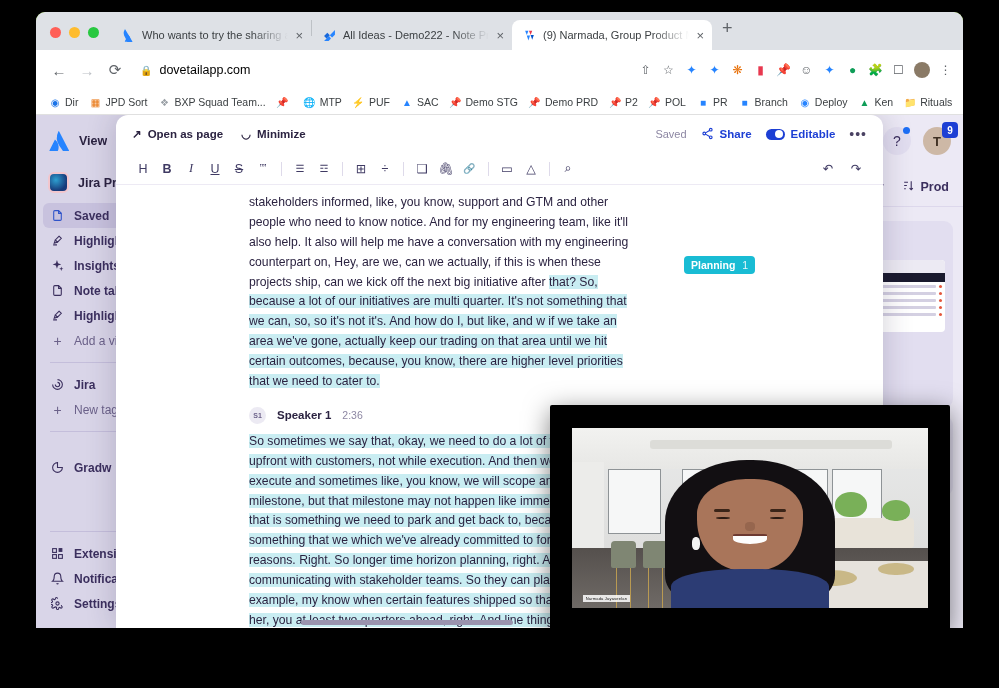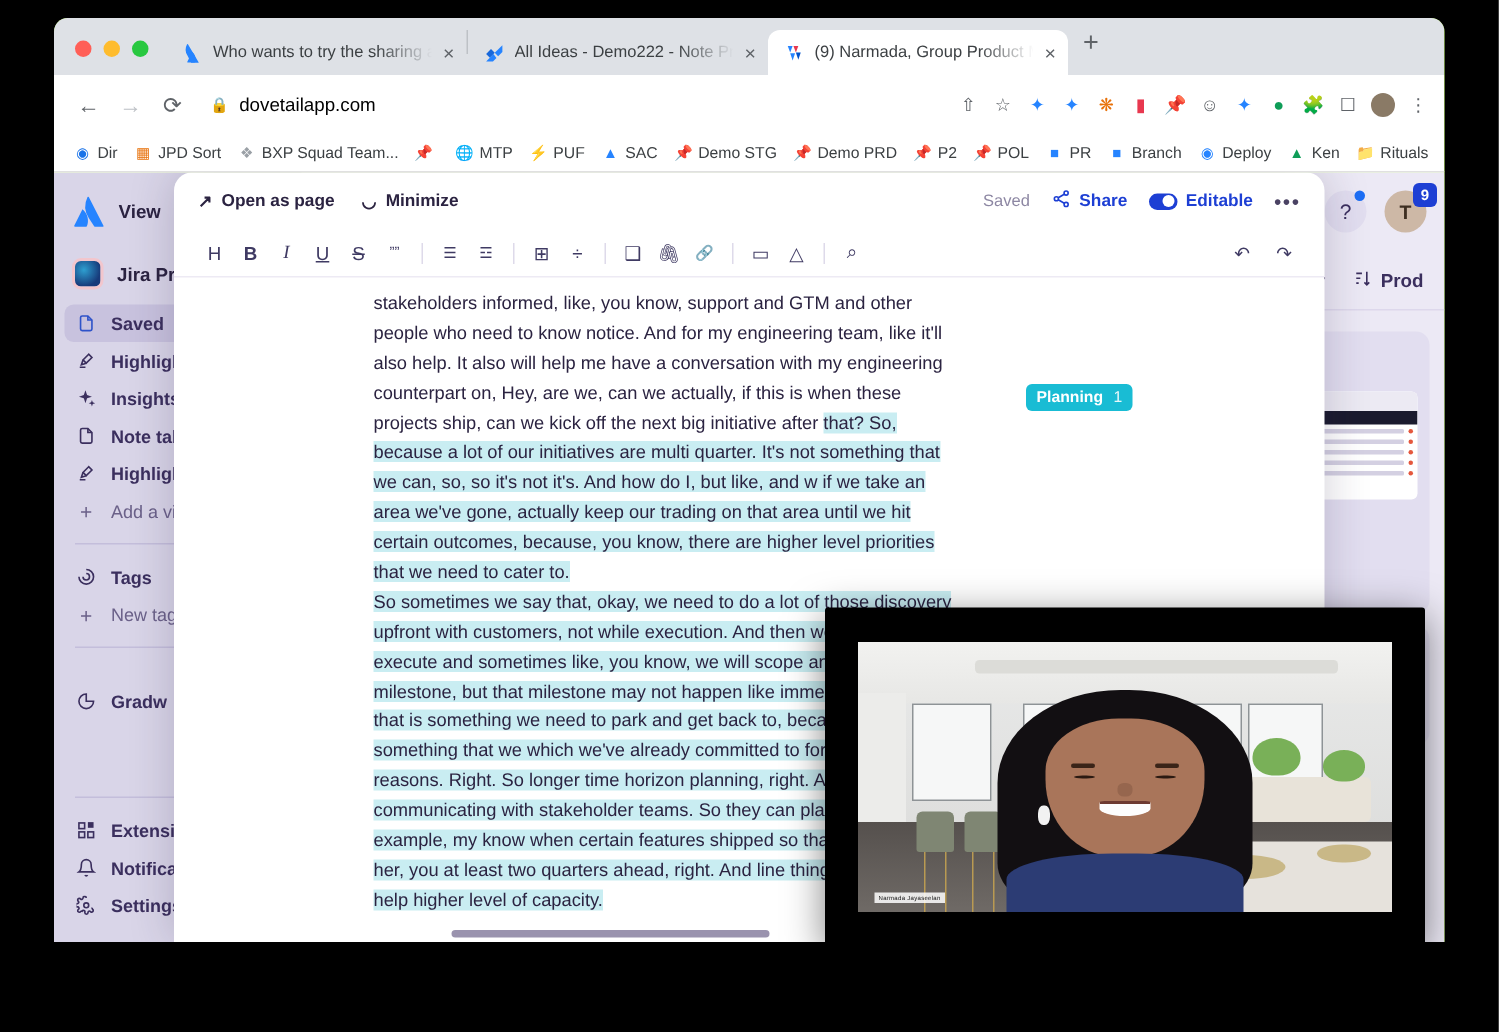--- a/index.html
+++ b/index.html
@@ -468,21 +468,21 @@
 
       <div class="sb-div"></div>
 
       <div class="sb-item">
         <span class="sb-ico">
           <svg width="13" height="13" viewBox="0 0 24 24" fill="none" stroke="#3b2f5e" stroke-width="2">
               <path d="M3 12a9 9 0 1 0 9-9"></path>
               <path d="M8 12a4 4 0 1 0 4-4"></path>
             </svg>
         </span>
-        <span>Tags</span>
+        <span>Jira</span>
       </div>
       <div class="sb-item muted">
         <span class="sb-ico" style="font-size:14px;">+</span>
         <span>New tag b</span>
       </div>
 
       <div class="sb-div"></div>
 
       <div class="sb-item" style="margin-top:14px;">
         <span class="sb-ico">
@@ -669,20 +669,25 @@
         <span class="t-undo">
           <span class="tool">↶</span>
           <span class="tool">↷</span>
         </span>
       </div>
 
       <div class="m-body">
         <div class="doc">
           <p class="para"><span>stakeholders informed, like, you know, support and GTM and other people who need to know notice. And for my engineering team, like it'll also help. It also will help me have a conversation with my engineering counterpart on, Hey, are we, can we actually, if this is when these projects ship, can we kick off the next big initiative after </span><span class="hl">that? So, because a lot of our initiatives are multi quarter. It's not something that we can, so, so it's not it's. And how do I, but like, and w if we take an area we've gone, actually keep our trading on that area until we hit certain outcomes, because, you know, there are higher level priorities that we need to cater to.</span></p>
 
+          <div class="spk">
+            <span class="spk-av">S1</span>
+            <span class="spk-name">Speaker 1</span>
+            <span class="spk-time">2:36</span>
+          </div>
           <p class="para"><span class="hl">So sometimes we say that, okay, we need to do a lot of those discovery upfront with customers, not while execution. And then we, we, we execute and sometimes like, you know, we will scope and we will have a milestone, but that milestone may not happen like immediately. Right. So that is something we need to park and get back to, because we'd have something that we which we've already committed to for a number of reasons. Right. So longer time horizon planning, right. Aligning with, or communicating with stakeholder teams. So they can plan, like, for example, my know when certain features shipped so that she can plan her, you at least two quarters ahead, right. And line things up, it'll also help higher level of capacity.</span></p>
 
         </div>
 
         <div class="gutter">
           <span class="tagpill">
             <span>Planning</span>
             <span class="tagcount">1</span>
           </span>
         </div>

